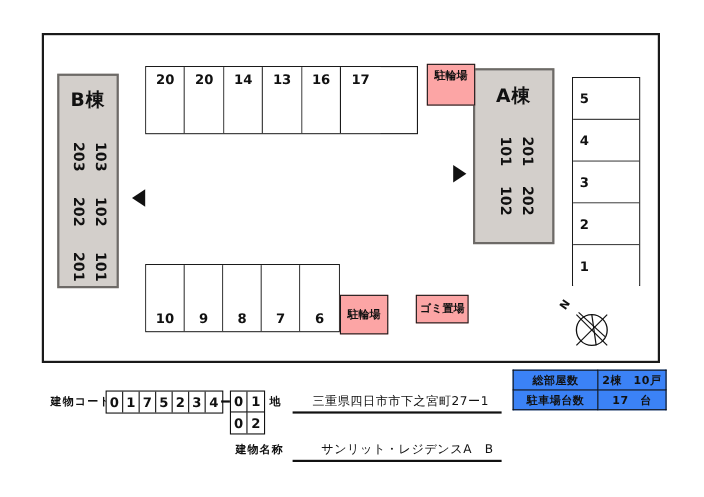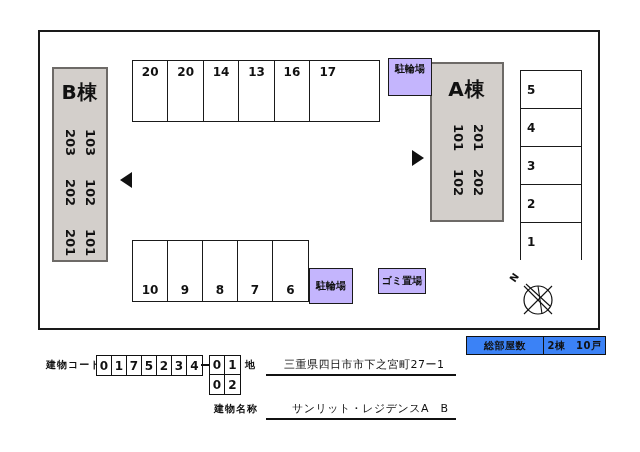--- a/index.html
+++ b/index.html
@@ -33,21 +33,21 @@
     position: absolute;
     background: #d3cfcb;
     border: 2px solid #6d6a67;
     box-sizing: border-box;
   }
   .building-label {
     position: absolute;
     left: 0;
     right: 0;
     text-align: center;
-    font-size: 20px;
+    font-size: 17px;
     font-weight: 700;
     letter-spacing: 1px;
   }
   .rot-wrap {
     position: absolute;
     transform: rotate(90deg);
     transform-origin: left top;
     font-size: 13px;
     font-weight: 700;
     white-space: nowrap;
@@ -98,21 +98,21 @@
     transform: translateY(-50%);
     font-size: 12px;
     font-weight: 700;
   }
 
   
   .facility {
     position: absolute;
     border: 1px solid #1a1a1a;
     box-sizing: border-box;
-    background: #c4b5fd;
+    background: #fca5a5;
     display: flex;
     align-items: center;
     justify-content: center;
     font-size: 10px;
     font-weight: 700;
     letter-spacing: 0px;
   }
   .facility.top-text {
     align-items: flex-start;
     padding-top: 3px;
@@ -393,14 +393,18 @@
     <span class="digit">2</span>
   </div>
 </div>
 
 <table id="summary-table">
   <tbody>
       <tr>
     <td class="k">総部屋数</td>
     <td class="v">2棟　10戸</td>
   </tr>
+  <tr>
+    <td class="k">駐車場台数</td>
+    <td class="v">17　台</td>
+  </tr>
 </tbody>
   </table>
 
 </body></html>

